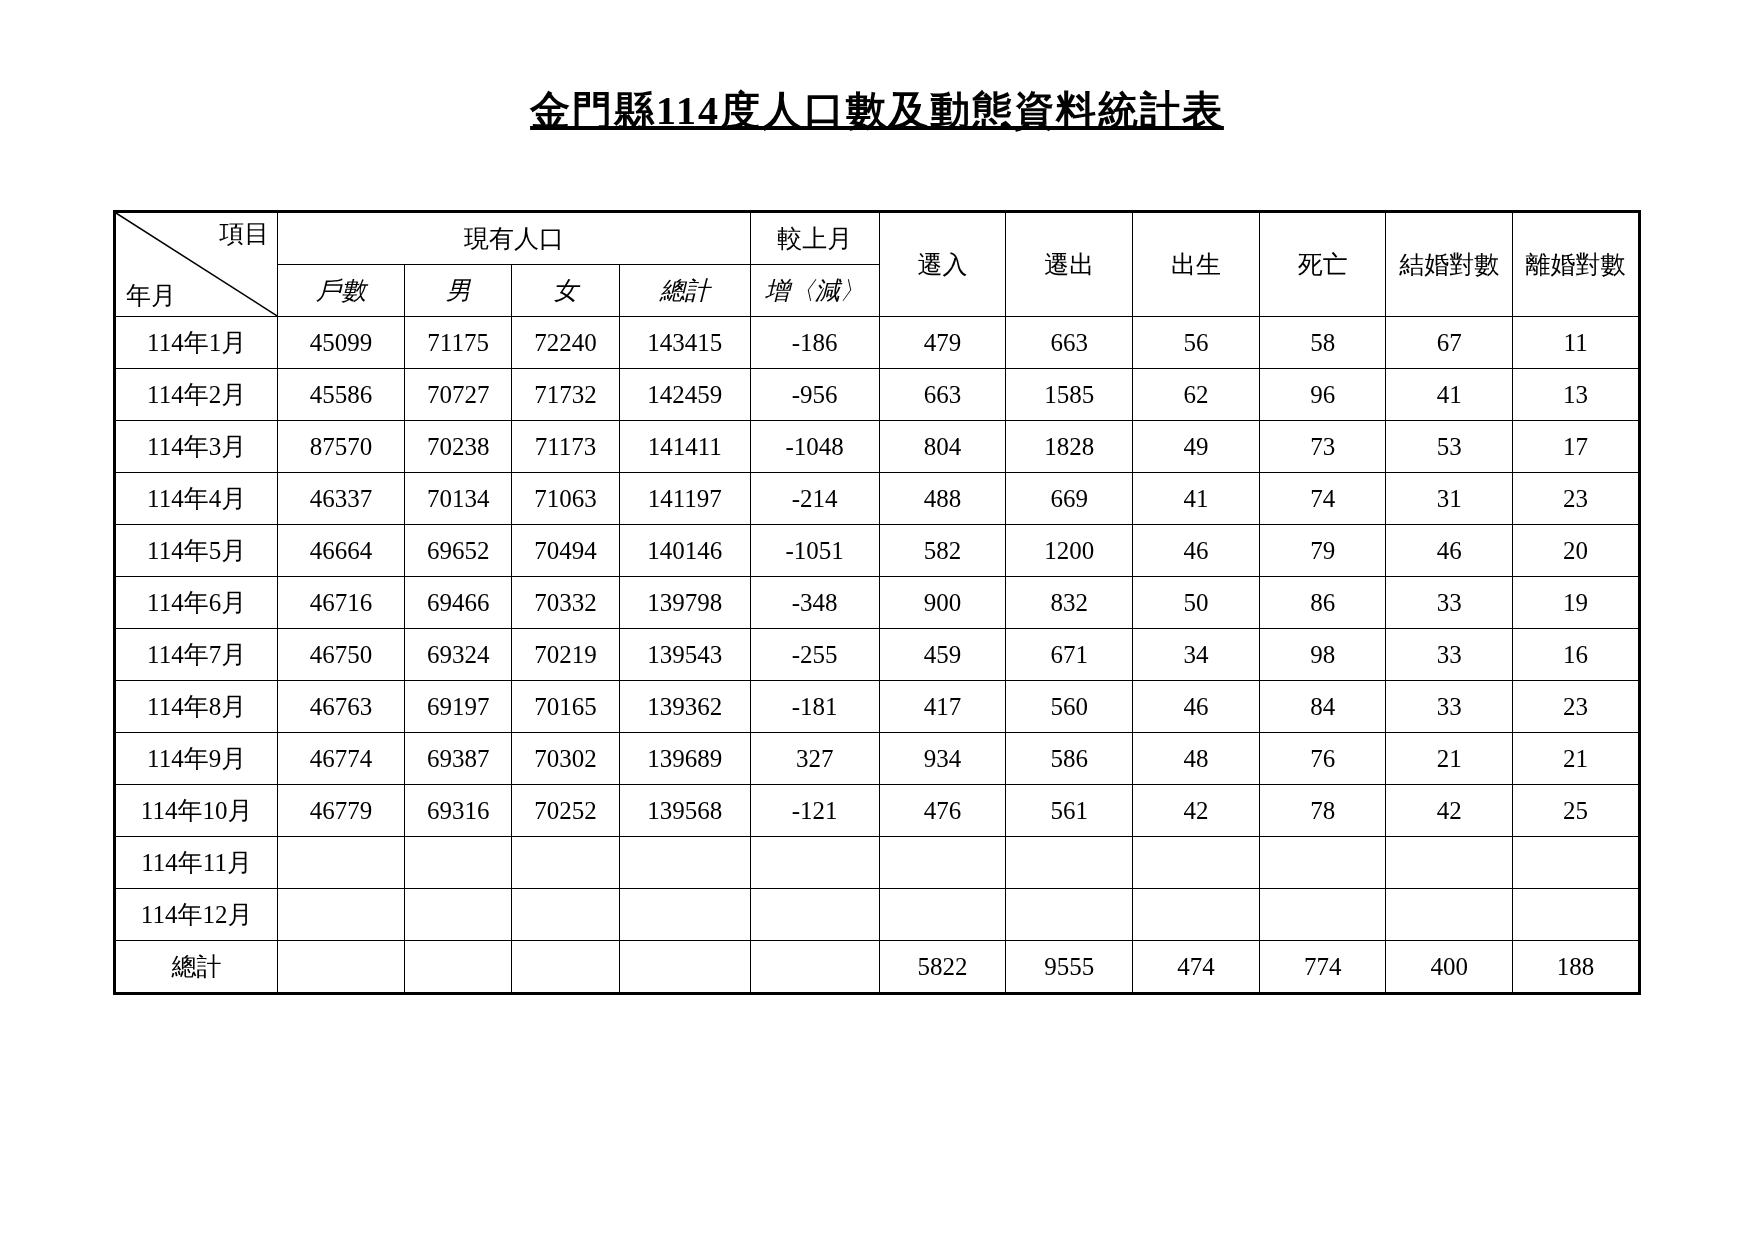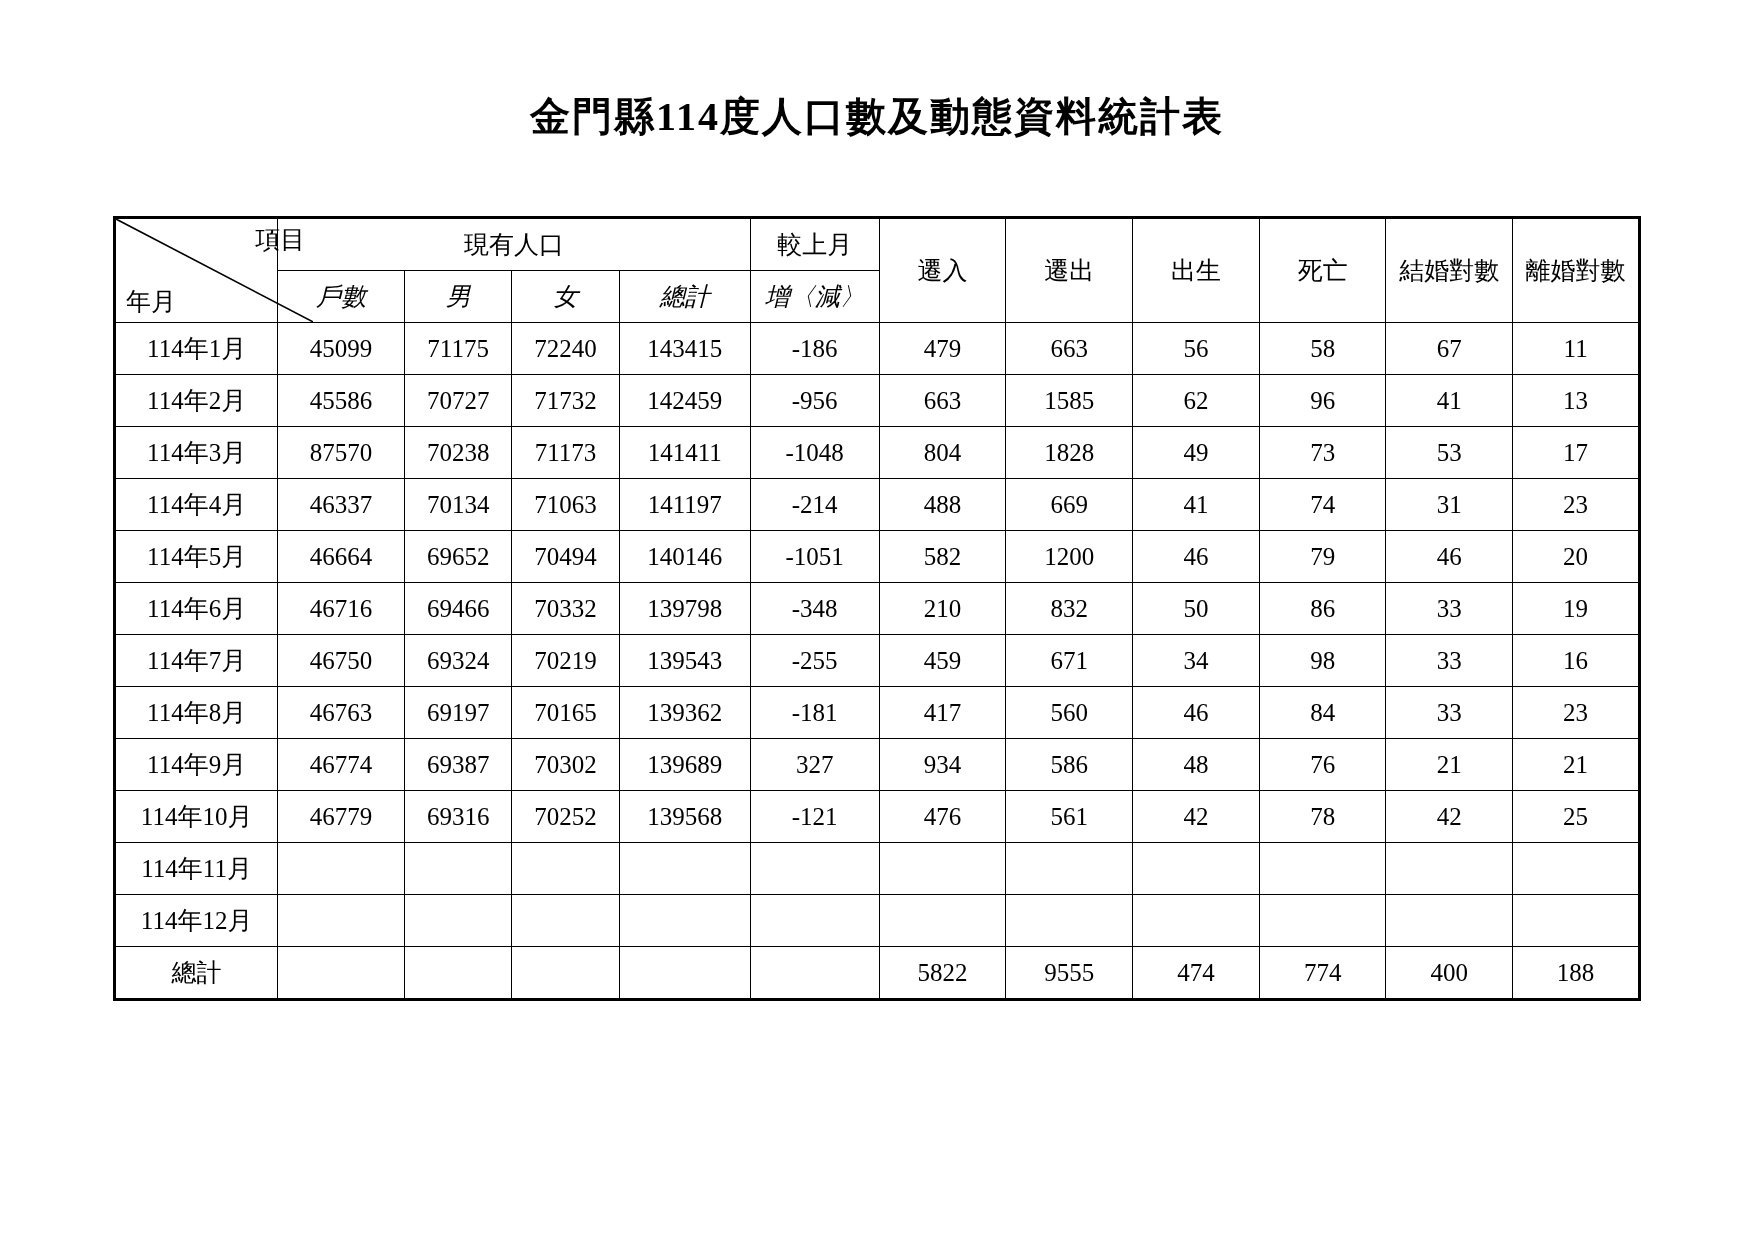--- a/index.html
+++ b/index.html
@@ -19,23 +19,24 @@
     width: 1754px;
     height: 1240px;
     position: relative;
     box-sizing: border-box;
   }
   .title {
     text-align: center;
     font-size: 40px;
     font-weight: bold;
     letter-spacing: 2px;
-    margin: 8px;
+    margin: 2px;
     padding-top: 81px;
     font-family: "Liberation Serif", "DejaVu Serif", serif;
+    text-decoration: underline;
   }
   .table-wrap {
     position: absolute;
     left: 113px;
     top: 208px;
     width: 1528px;
   }
   table.stat {
     border-collapse: collapse;
     width: 1528px;
@@ -59,21 +60,20 @@
   .corner-cell {
     position: relative;
     padding: 0;
     height: 102px;
     width: 152px;
   }
   .corner-inner {
     position: relative;
     width: 100%;
     height: 100%;
-    padding-left: 36px;
   }
   .corner-diag {
     position: absolute;
     inset: 0;
     width: 100%;
     height: 100%;
   }
   .corner-top-label {
     position: absolute;
     right: 8px;
@@ -237,21 +237,21 @@
           <td>46</td>
           <td>20</td>
         </tr>
         <tr>
           <td class="rowlabel">114年6月</td>
           <td>46716</td>
           <td>69466</td>
           <td>70332</td>
           <td>139798</td>
           <td>-348</td>
-          <td>210</td>
+          <td>900</td>
           <td>832</td>
           <td>50</td>
           <td>86</td>
           <td>33</td>
           <td>19</td>
         </tr>
         <tr>
           <td class="rowlabel">114年7月</td>
           <td>46750</td>
           <td>69324</td>

